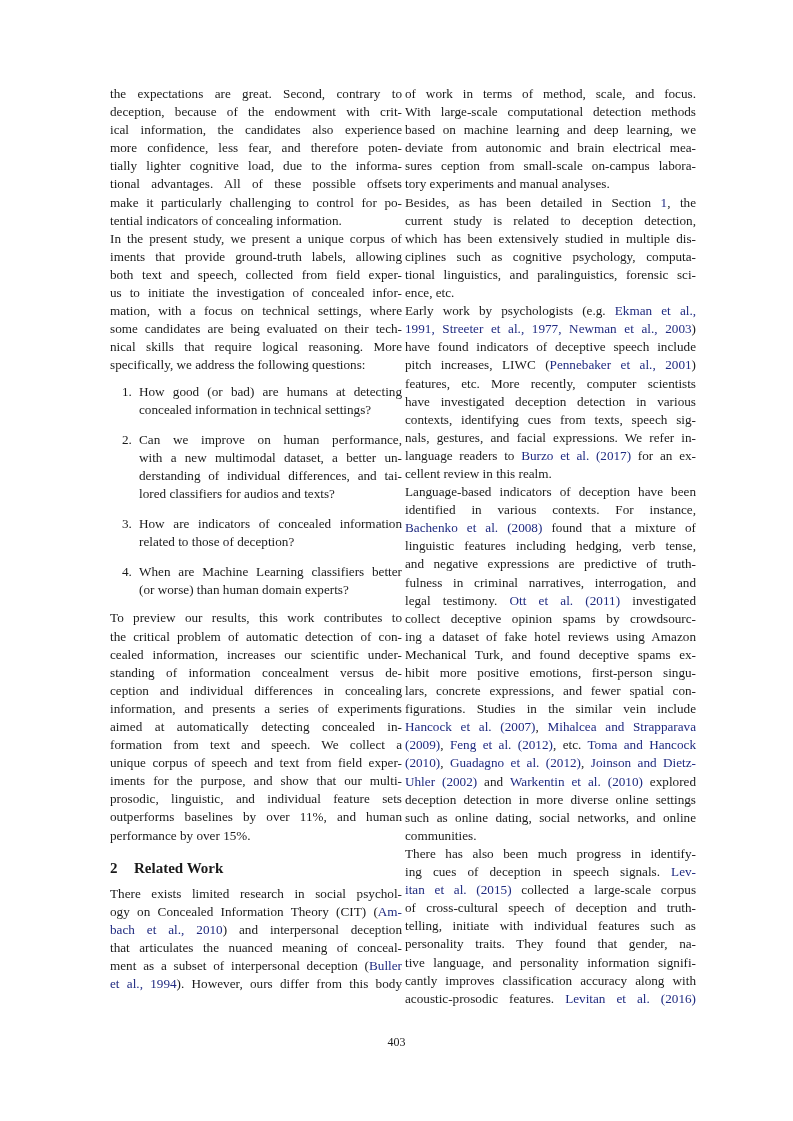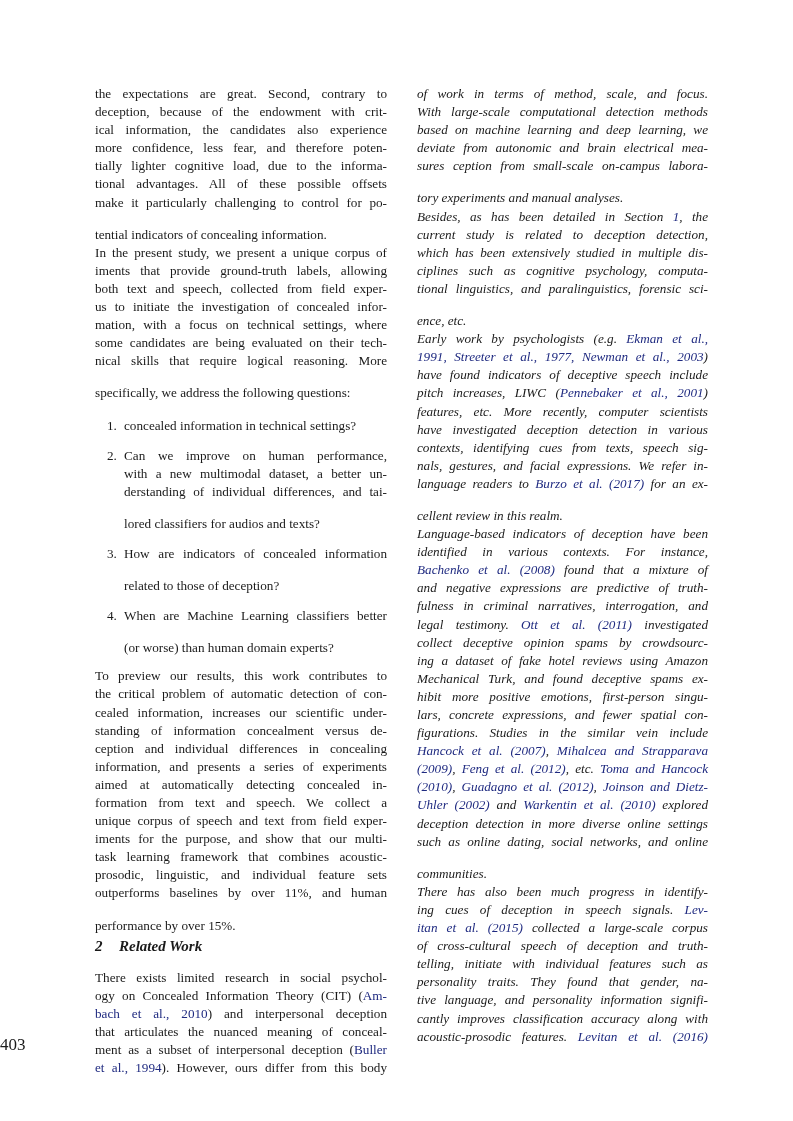--- a/index.html
+++ b/index.html
@@ -1,30 +1,30 @@
 <!DOCTYPE html>
 <html><head>
 <meta charset="utf-8">
 <style>
   html, body { margin:0; padding:0; background:#ffffff; }
   body { width:793px; height:1121px; position:relative; overflow:hidden;
          font-family:"Liberation Serif", "DejaVu Serif", serif; color:#1a1a1a; }
   .col { position:absolute; top:85px; }
-  .col-left { left:95px; width:292px; }
-  .col-right { left:417px; width:291px;font-style:italic; }
+  .col-left { left:110px; width:292px; }
+  .col-right { left:405px; width:291px; }
   .line { display:block; height:18.1px; line-height:18.1px; font-size:13.2px;
           white-space:nowrap; text-align:justify; text-align-last:justify; }
-  .line.last { text-align-last:left;margin-top:14px; }
+  .line.last { text-align-last:left; }
   .cite { color:#1f2a80; }
   .list-item { position:relative; padding-left:29px; }
   .list-num { position:absolute; left:12px; top:0; font-size:13.2px; line-height:18.1px; }
   .heading { display:block; font-weight:bold; font-size:15px; height:22px; line-height:22px; }
   .heading .num { display:inline-block; width:24px; }
-  .page-number { position:absolute; left:0; width:793px; top:1035px; 
-                 font-size:17px; }
+  .page-number { position:absolute; left:0; width:793px; top:1035px; text-align:center;
+                 font-size:12px; }
 </style>
 </head>
 <body>
 
 <div class="col col-left">
   <div>
     <span class="line">the expectations are great.  Second, contrary to</span>
     <span class="line">deception, because of the endowment with crit-</span>
     <span class="line">ical information, the candidates also experience</span>
     <span class="line">more confidence, less fear, and therefore poten-</span>
@@ -40,20 +40,21 @@
     <span class="line">us to initiate the investigation of concealed infor-</span>
     <span class="line">mation, with a focus on technical settings, where</span>
     <span class="line">some candidates are being evaluated on their tech-</span>
     <span class="line">nical skills that require logical reasoning.  More</span>
     <span class="line last">specifically, we address the following questions:</span>
   </div>
 
   <div style="margin-top:8px;">
     <div class="list-item">
       <span class="list-num">1.</span>
+      <span class="line">How good (or bad) are humans at detecting</span>
       <span class="line last">concealed information in technical settings?</span>
     </div>
     <div class="list-item" style="margin-top:12px;">
       <span class="list-num">2.</span>
       <span class="line">Can we improve on human performance,</span>
       <span class="line">with a new multimodal dataset, a better un-</span>
       <span class="line">derstanding of individual differences, and tai-</span>
       <span class="line last">lored classifiers for audios and texts?</span>
     </div>
     <div class="list-item" style="margin-top:12px;">
@@ -72,31 +73,30 @@
     <span class="line">To preview our results, this work contributes to</span>
     <span class="line">the critical problem of automatic detection of con-</span>
     <span class="line">cealed information, increases our scientific under-</span>
     <span class="line">standing of information concealment versus de-</span>
     <span class="line">ception and individual differences in concealing</span>
     <span class="line">information, and presents a series of experiments</span>
     <span class="line">aimed at automatically detecting concealed in-</span>
     <span class="line">formation from text and speech.  We collect a</span>
     <span class="line">unique corpus of speech and text from field exper-</span>
     <span class="line">iments for the purpose, and show that our multi-</span>
-    <span class="line">task learning framework that combines acoustic-</span>
     <span class="line">prosodic, linguistic, and individual feature sets</span>
     <span class="line">outperforms baselines by over 11%, and human</span>
     <span class="line last">performance by over 15%.</span>
   </div>
 
-  <div class="heading" style="font-style:italic;">
+  <div class="heading" style="margin-top:12px;">
     <span class="num">2</span><span>Related Work</span>
   </div>
 
-  <div style="margin-top:12px;">
+  <div style="margin-top:6px;">
     <span class="line">There exists limited research in social psychol-</span>
     <span class="line"><span>ogy on Concealed Information Theory (CIT) (</span><a class="cite">Am-</a></span>
     <span class="line"><a class="cite">bach et al., 2010</a><span>) and interpersonal deception</span></span>
     <span class="line">that articulates the nuanced meaning of conceal-</span>
     <span class="line"><span>ment as a subset of interpersonal deception (</span><a class="cite">Buller</a></span>
     <span class="line"><a class="cite">et al., 1994</a><span>).  However, ours differ from this body</span></span>
   </div>
 </div>
 
 <div class="col col-right">
@@ -125,20 +125,21 @@
     <span class="line">have investigated deception detection in various</span>
     <span class="line">contexts, identifying cues from texts, speech sig-</span>
     <span class="line">nals, gestures, and facial expressions. We refer in-</span>
     <span class="line"><span>language readers to </span><a class="cite">Burzo et al. (2017)</a><span> for an ex-</span></span>
     <span class="line last">cellent review in this realm.</span>
   </div>
   <div>
     <span class="line">Language-based indicators of deception have been</span>
     <span class="line">identified in various contexts.   For instance,</span>
     <span class="line"><a class="cite">Bachenko et al. (2008)</a><span> found that a mixture of</span></span>
+    <span class="line">linguistic features including hedging, verb tense,</span>
     <span class="line">and negative expressions are predictive of truth-</span>
     <span class="line">fulness in criminal narratives, interrogation, and</span>
     <span class="line"><span>legal testimony.  </span><a class="cite">Ott et al. (2011)</a><span> investigated</span></span>
     <span class="line">collect deceptive opinion spams by crowdsourc-</span>
     <span class="line">ing a dataset of fake hotel reviews using Amazon</span>
     <span class="line">Mechanical Turk, and found deceptive spams ex-</span>
     <span class="line">hibit more positive emotions, first-person singu-</span>
     <span class="line">lars, concrete expressions, and fewer spatial con-</span>
     <span class="line">figurations.  Studies in the similar vein include</span>
     <span class="line"><a class="cite">Hancock et al. (2007)</a><span>, </span><a class="cite">Mihalcea and Strapparava</a></span>

